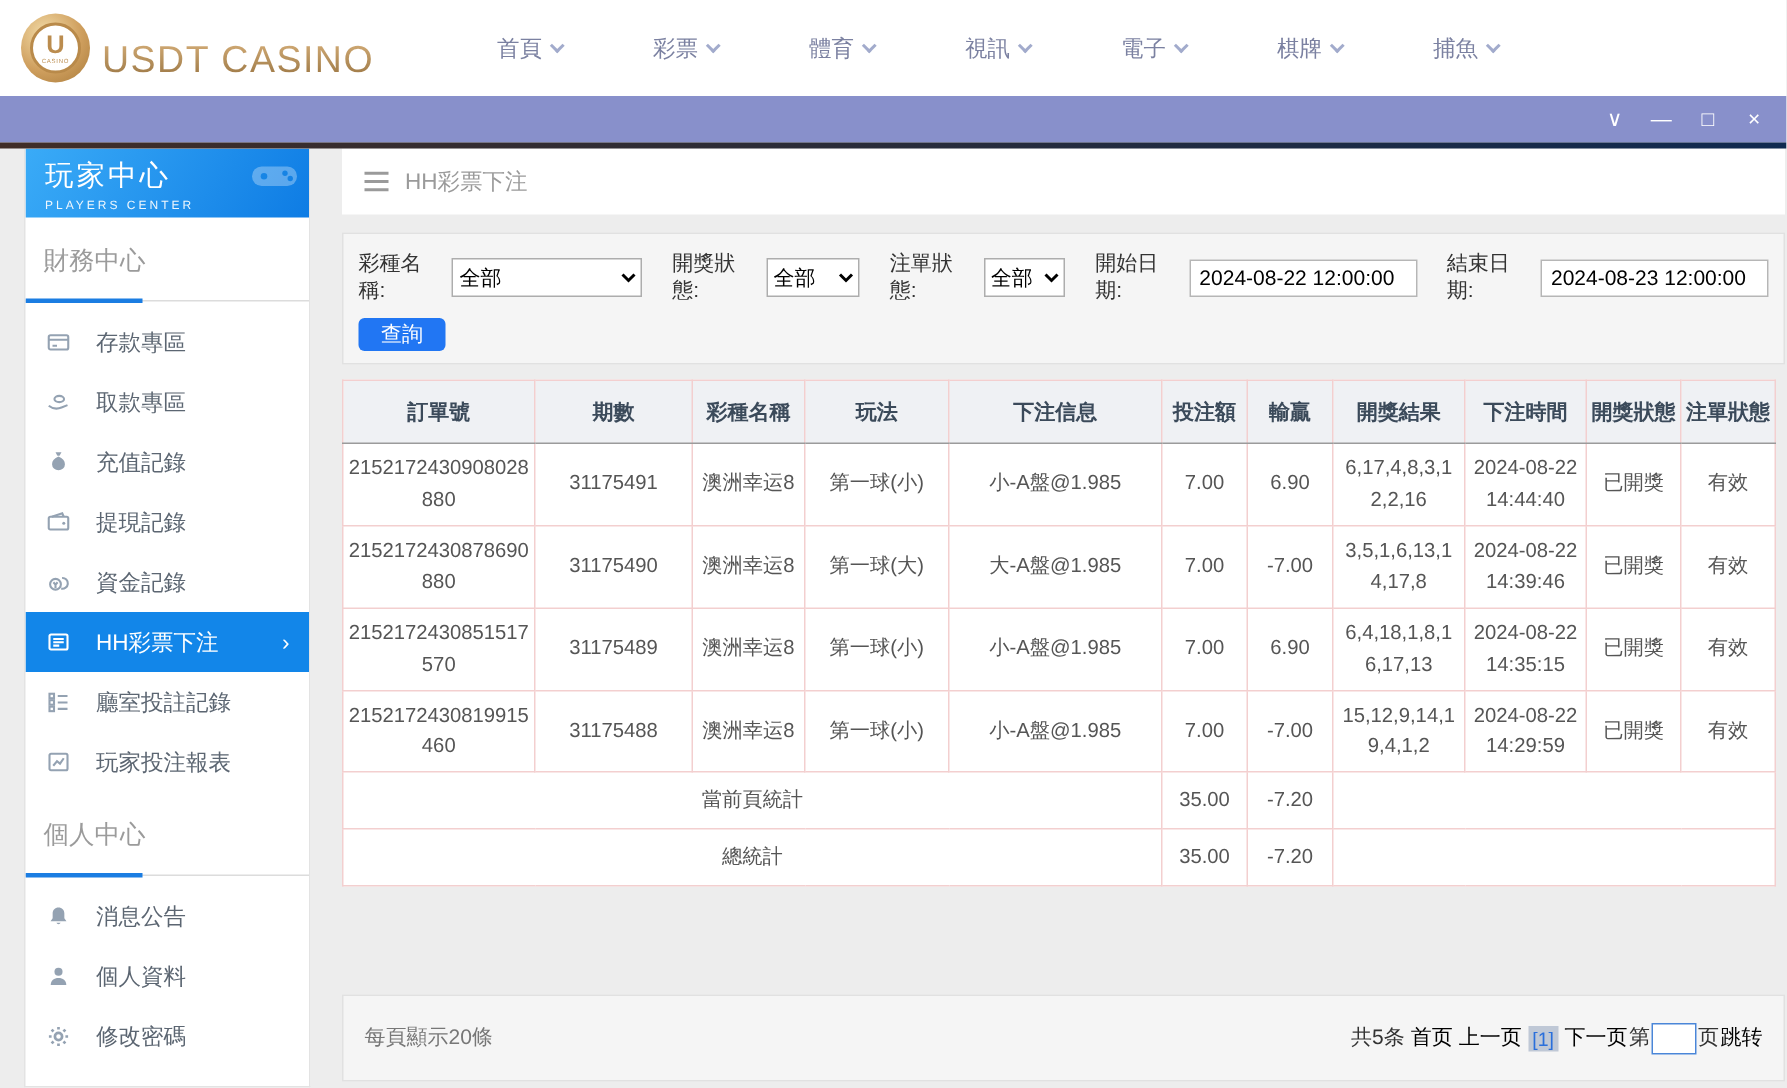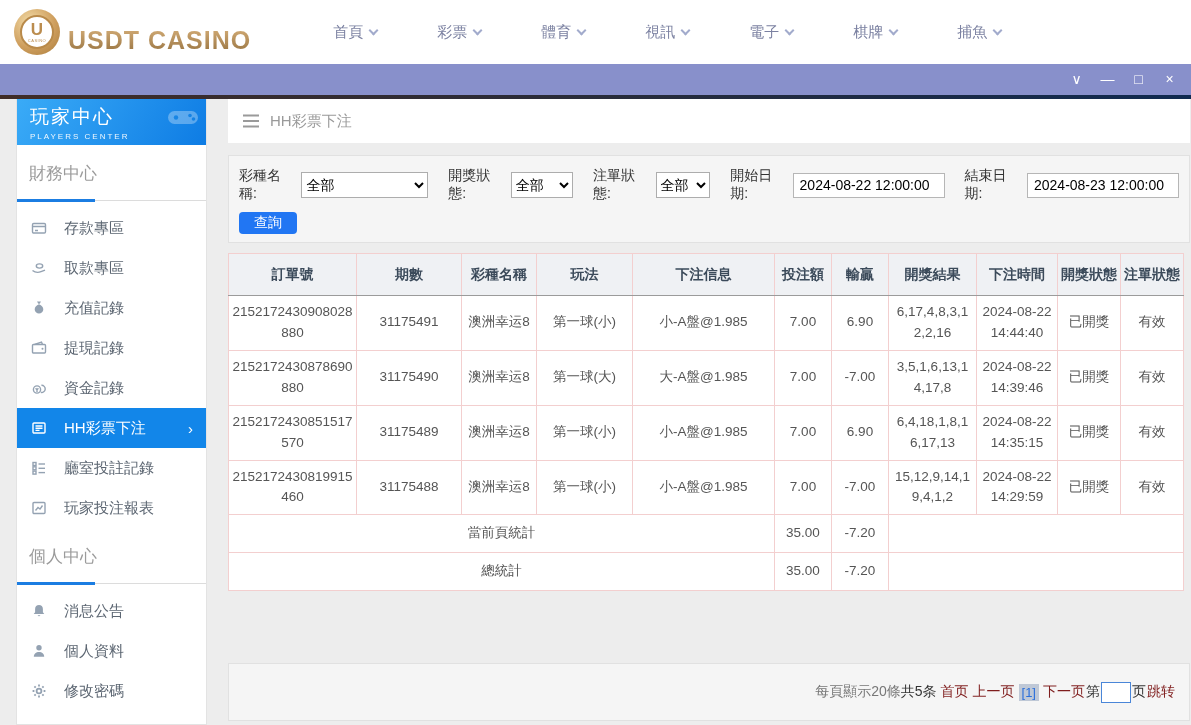--- a/index.html
+++ b/index.html
@@ -10,21 +10,21 @@
   }
   
   .topbar { position:absolute; top:0; left:0; width:100%; height:64px; background:#fff; display:flex; align-items:center; z-index:3; }
   .logo { display:flex; align-items:center; margin-left:14px; cursor:pointer; }
   .coin { width:46px; height:46px; border-radius:50%; background:radial-gradient(circle at 35% 30%, #f3dca8, #cf9f5e 55%, #a87a3a);
           display:flex; align-items:center; justify-content:center; position:relative; }
   .coin-inner { width:34px; height:34px; border-radius:50%; background:#fff; border:2px solid #b98a4a;
           display:flex; flex-direction:column; align-items:center; justify-content:center; }
   .coin-u { font-size:17px; font-weight:bold; color:#bb8c4e; line-height:1; }
   .coin-sub { font-size:4px; letter-spacing:.5px; color:#bb8c4e; }
-  .logo-text { margin-left:8px; font-size:25px; font-weight:bold; letter-spacing:1px;
+  .logo-text { margin-left:8px; font-size:25px; font-weight:normal; letter-spacing:1px;
           background:linear-gradient(180deg,#d7b07a,#94703e); -webkit-background-clip:text; background-clip:text;
           -webkit-text-fill-color:transparent; color:#b08a52;margin-top:16px; }
   .nav { display:flex; margin-left:52px; }
   .nav-item { width:104px; display:flex; align-items:center; justify-content:center; gap:7px;
           font-size:15px; color:#7b81a1; cursor:pointer; }
   .chev-down { width:7px; height:7px; border-right:2px solid #a2abcc; border-bottom:2px solid #a2abcc;
           transform:rotate(45deg); margin-top:-4px; }
   
   .titlebar { position:absolute; top:64px; left:0; width:100%; height:31px; background:#8890cb;
           display:flex; align-items:center; justify-content:flex-end; padding-right:6px; z-index:3; }
@@ -66,23 +66,23 @@
   
   .table-wrap { position:absolute; top:154px; left:0; }
   table { border-collapse:collapse; table-layout:fixed; width:955px; background:#fff; text-align:center; }
   th { height:42px; background:#eff1f4; color:#3b4a5a; font-size:14px; font-weight:bold;
        border:1px solid #f3cfcf; border-bottom:1px solid #9b9b9b; padding:2px; }
   td { border:1px solid #f3cfcf; font-size:13.5px; color:#555; padding:6px 3px; line-height:1.55;
        word-break:break-all; height:43px; }
   tr.sum td { height:24px; padding:8px 3px; }
   
   .footer { position:absolute; top:564px; left:0; right:0; height:58px; background:#f5f5f5; border:1px solid #e1e1e1;
-          display:flex; align-items:center; justify-content:flex-end; padding:0 14px; font-size:14px; color:#777; }
+          display:flex; align-items:center; justify-content:space-between; padding:0 14px; font-size:14px; color:#777; }
   .pager { display:flex; align-items:center; gap:4px; color:#333; }
-  .pager .plink { color:#7f1d1d; cursor:pointer; }
+  .pager .plink { color:#000000; cursor:pointer; }
   .pg-current { background:#bfc8d6; color:#2a6fdb; padding:1px 3px; font-size:13px; cursor:default; }
   .jump-input { width:30px; height:21px; border:1px solid #4a86d8; background:#fff; }
   .pg-word { color:#333; margin:0 -3px; }
 </style>
 </head>
 <body>
 
 <div class="topbar">
   <div class="logo">
     <div class="coin">

